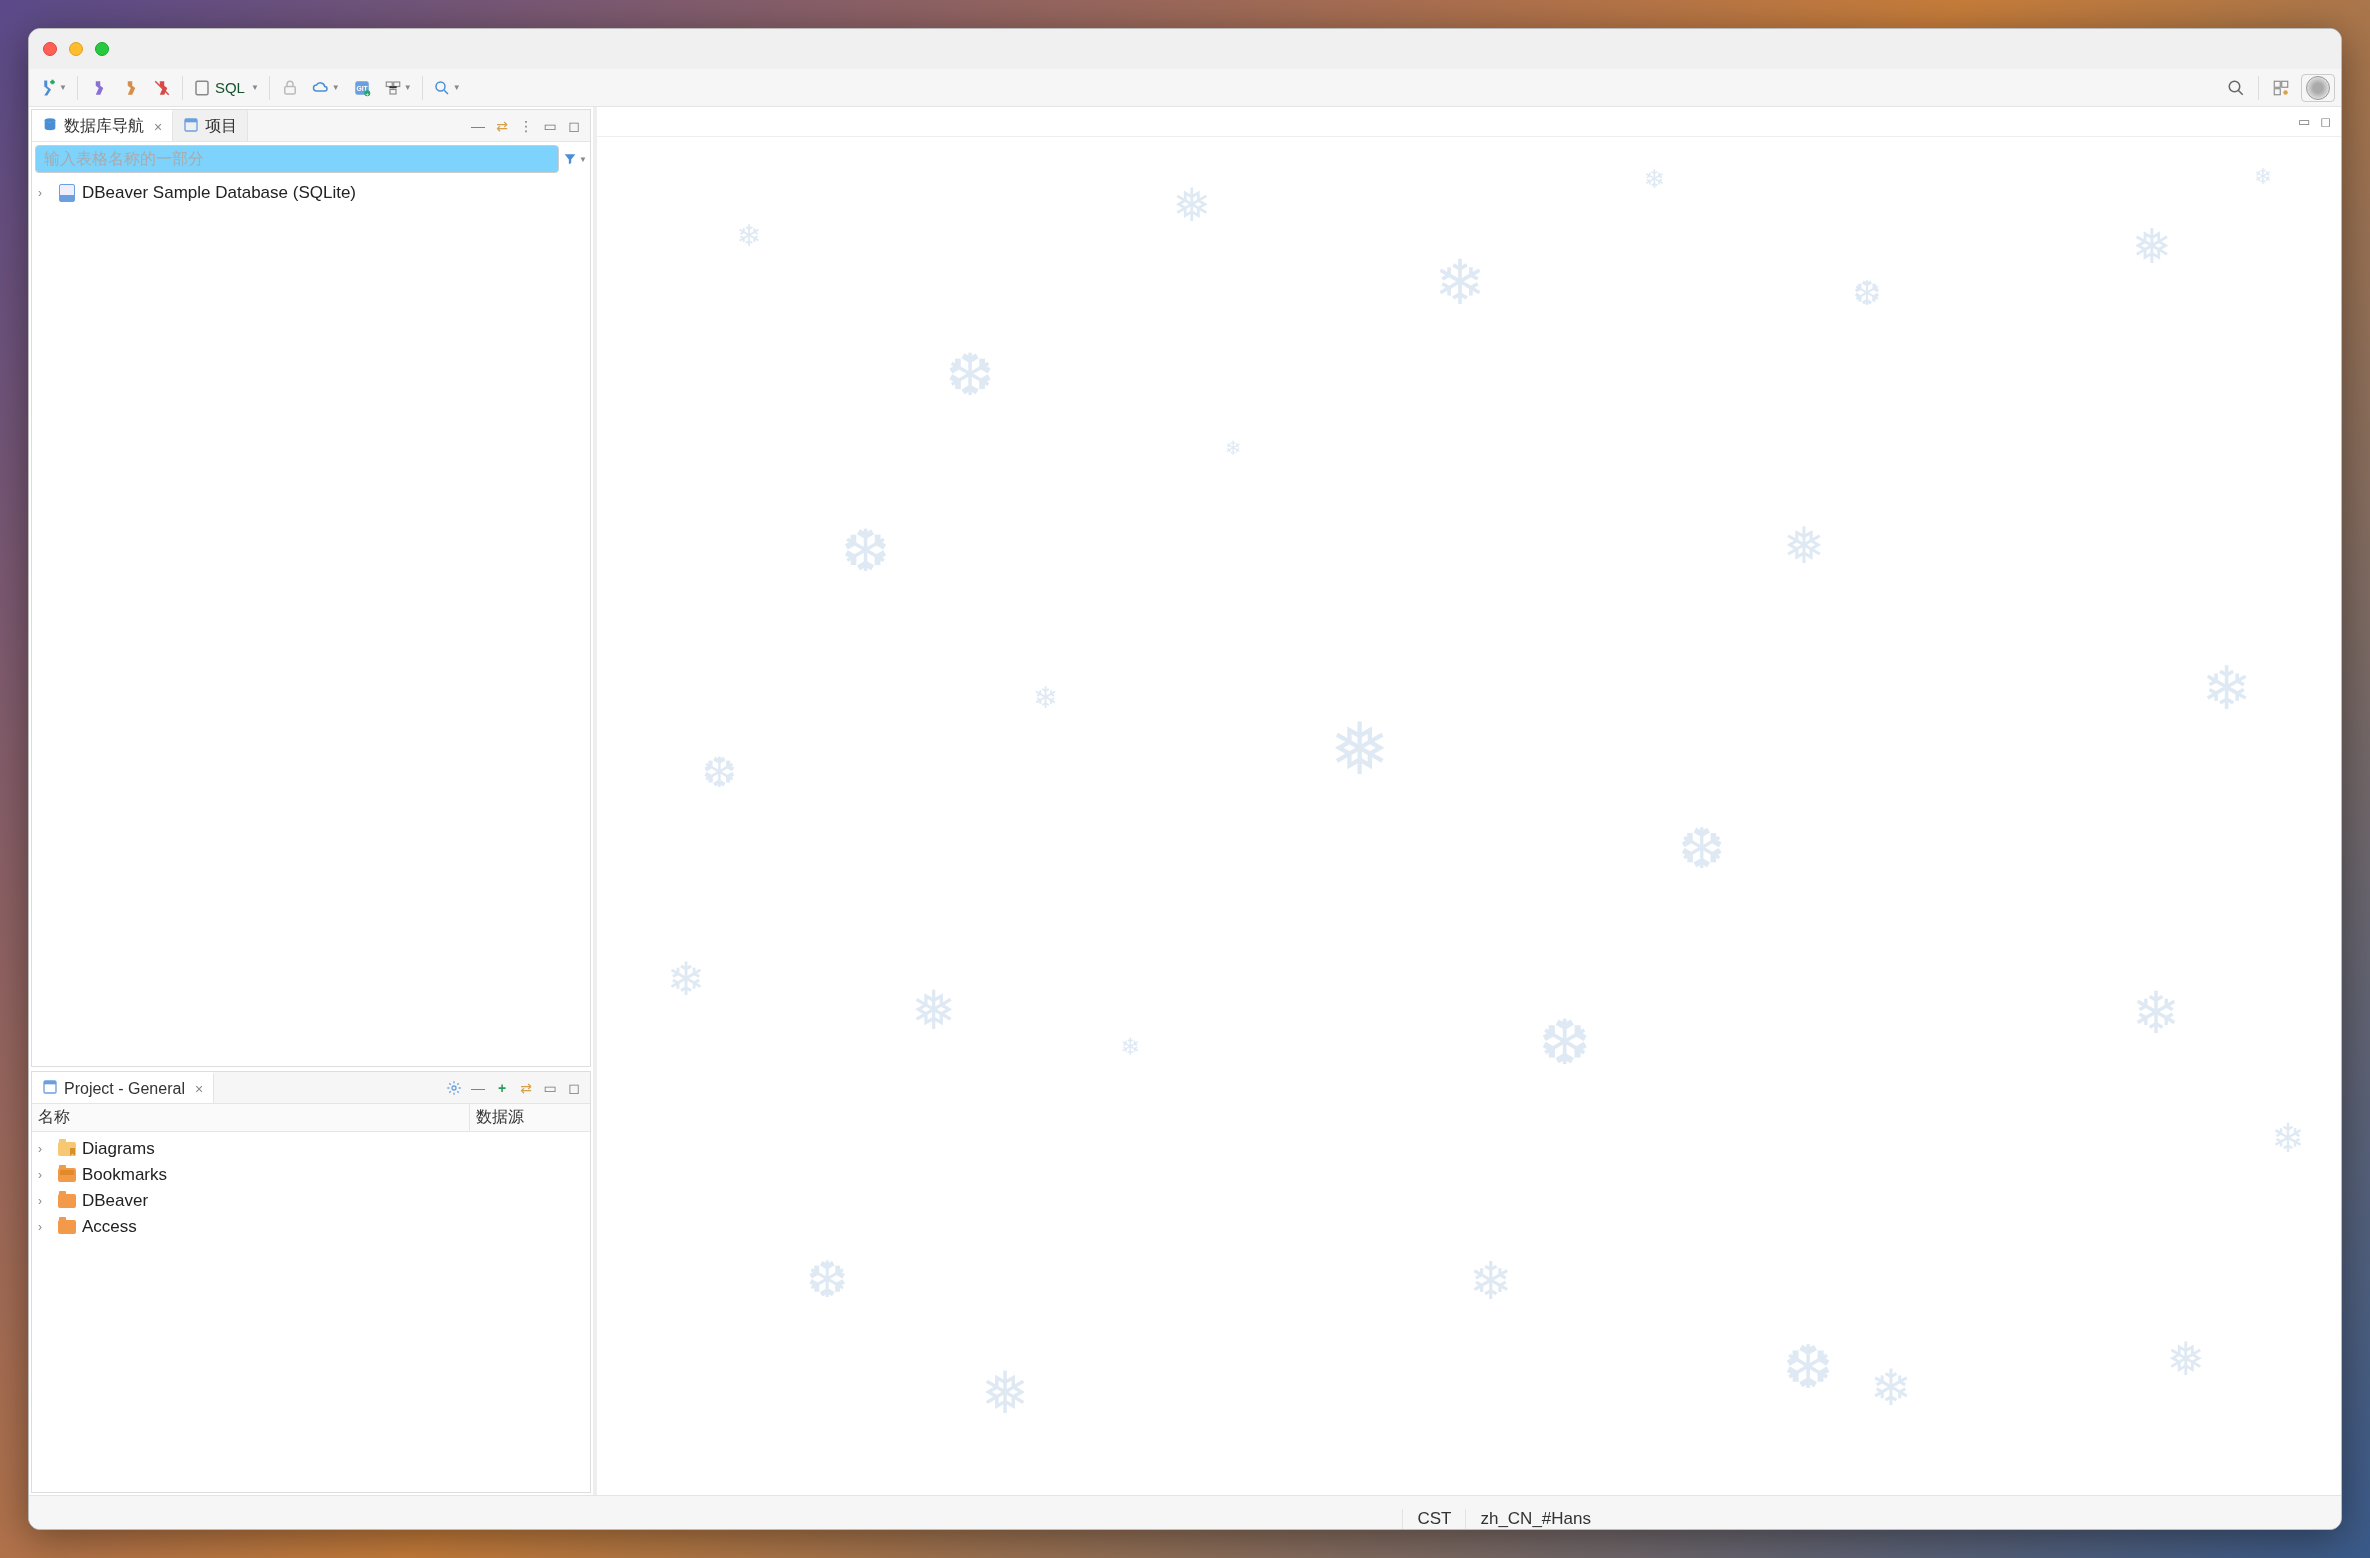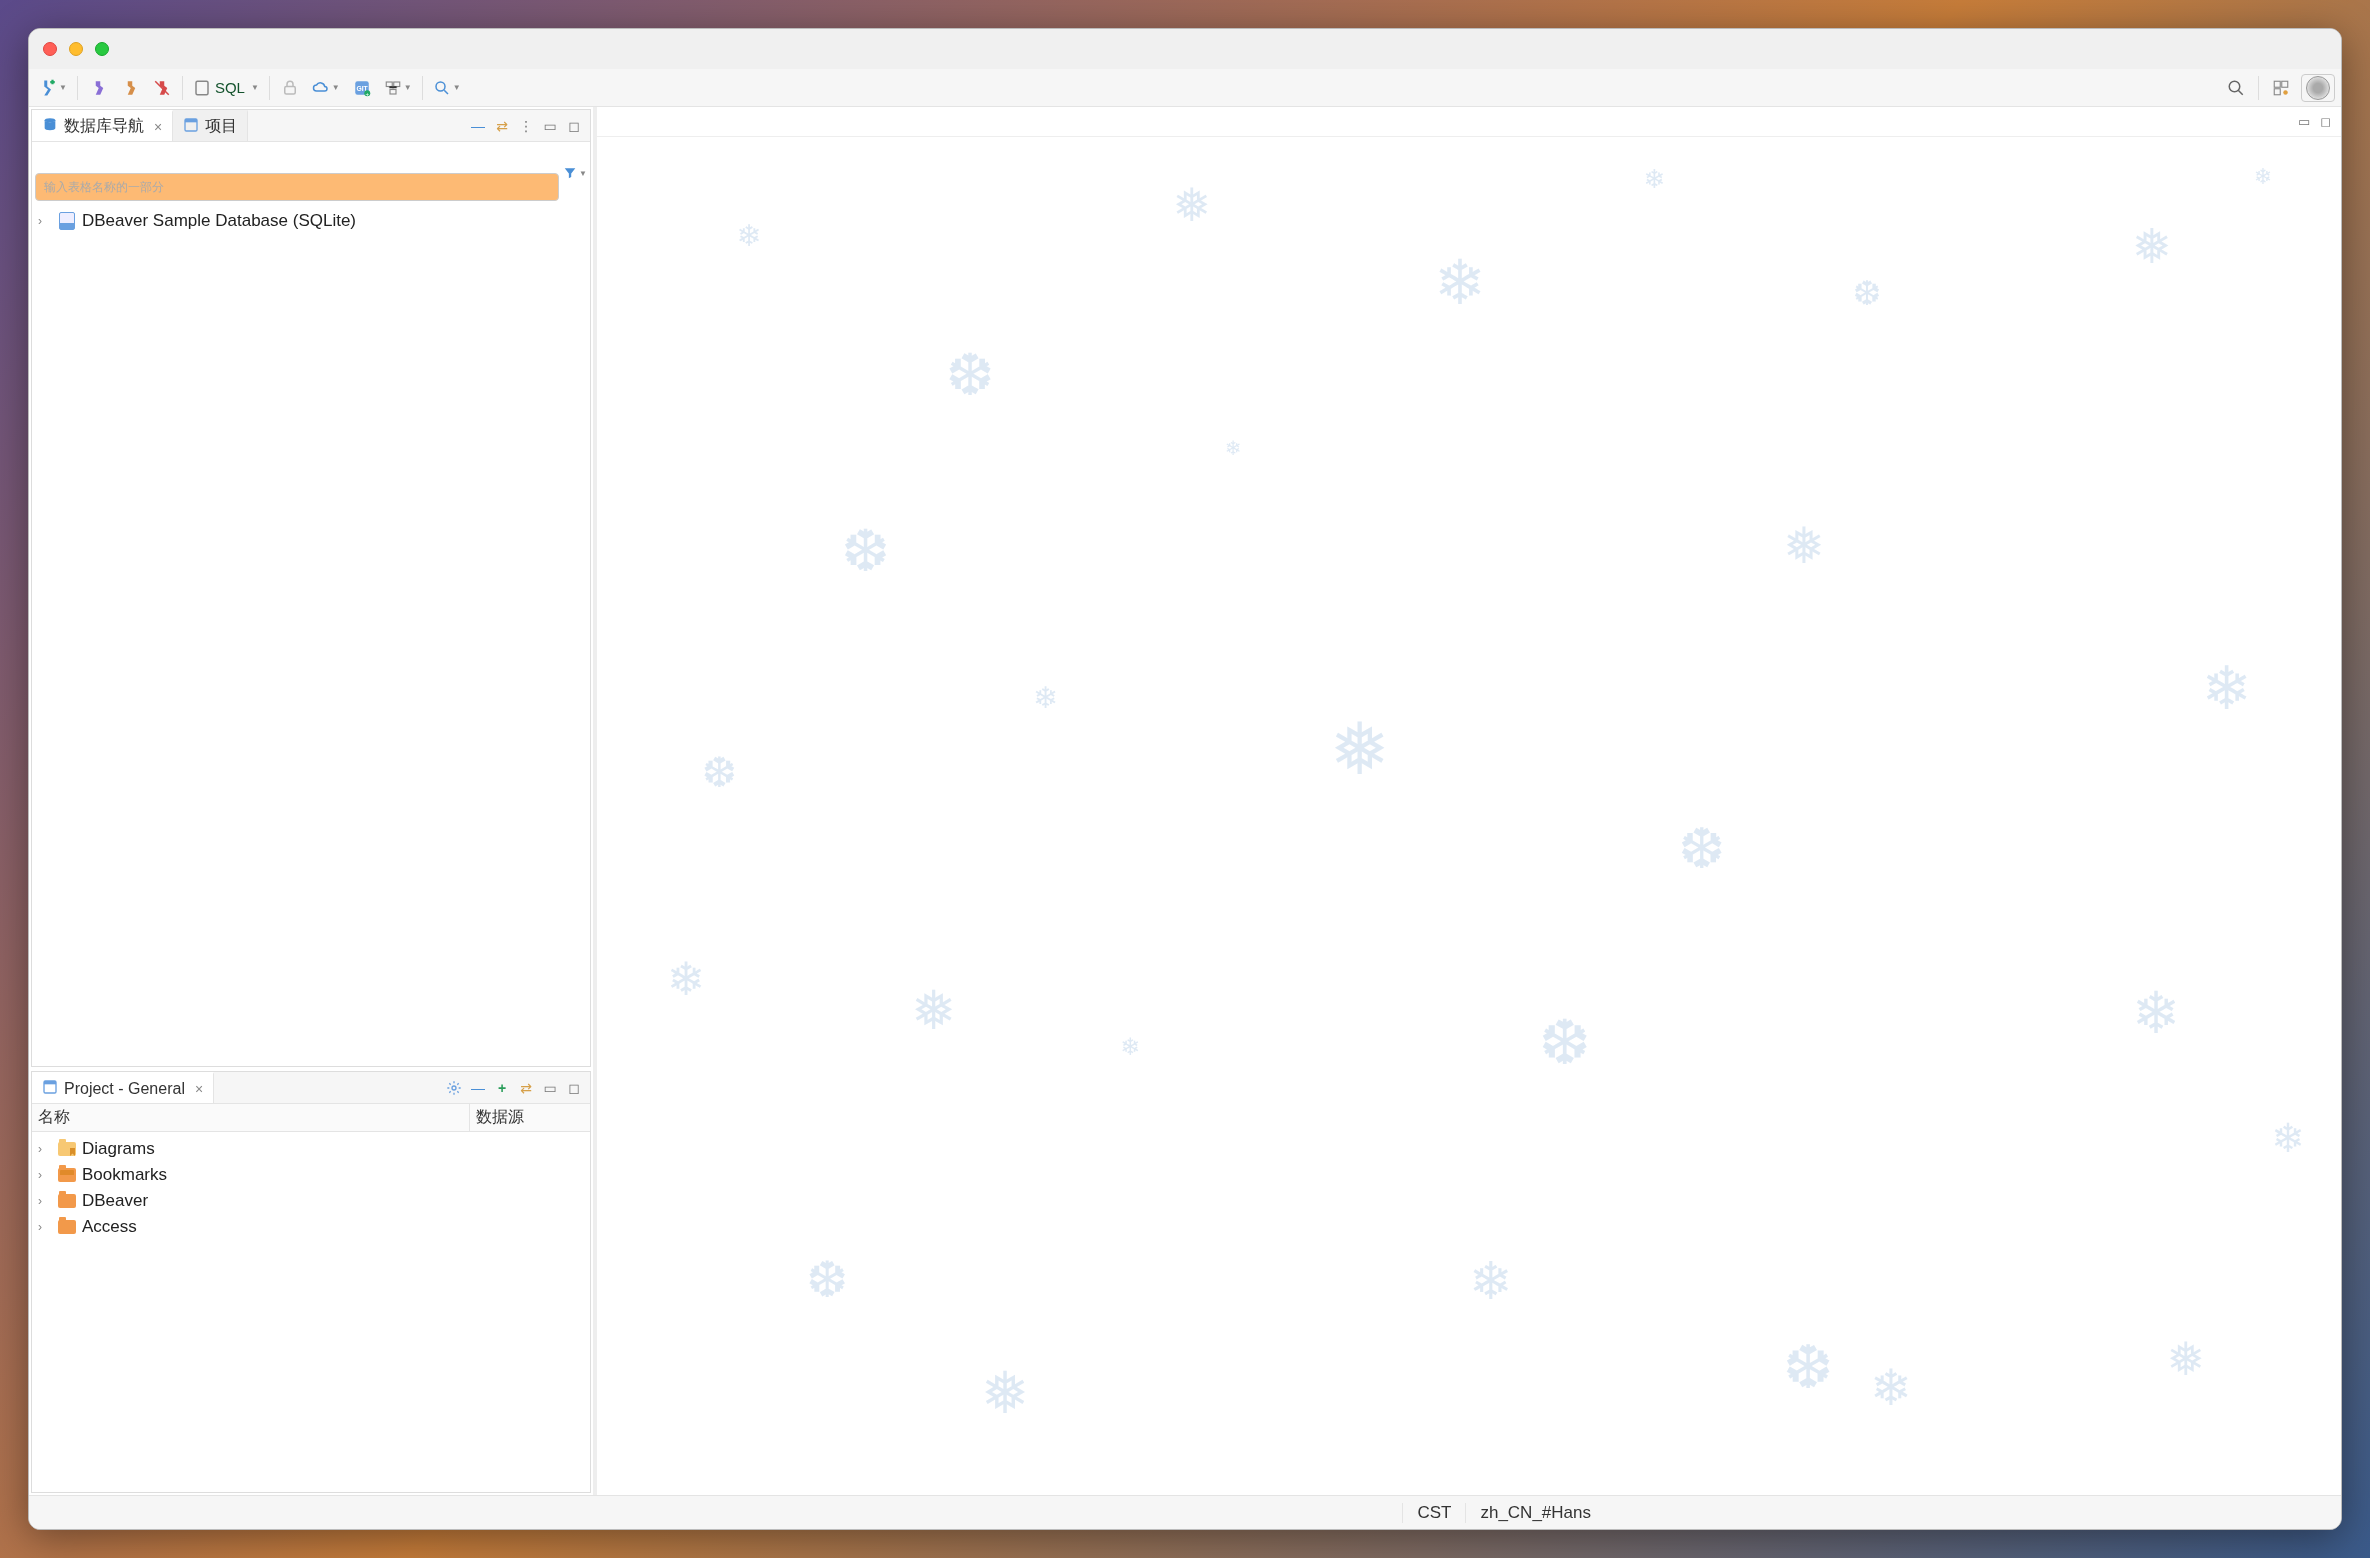--- a/index.html
+++ b/index.html
@@ -106,44 +106,43 @@
 .tabrow .spacer { flex: 1; }
 .tabrow-icons { display: flex; align-items: center; gap: 8px; padding: 0 8px; color: #777; }
 .tabrow-icons span, .tabrow-icons svg { width: 16px; height: 16px; display: inline-flex; align-items: center; justify-content: center; cursor: pointer; font-size: 14px; }
 .filter-row { display: flex; align-items: center; padding: 3px; gap: 4px; }
 .filter-input {
   flex: 1;
   height: 28px;
   border: 1px solid #ccc;
   border-radius: 4px;
   padding: 0 8px;
-  font-size: 12px;
+  font-size: 16px;
   color: #333;
-  background: #fdba74;
-  margin-top: 28px;
+  background: #7dd3fc;
 }
 .filter-input::placeholder { color: #aaa; }
 .filter-icon { width: 24px; color: #4a7ab8; display: flex; align-items: center; justify-content: center; cursor: pointer; font-size: 14px; }
 .tree { padding: 4px 2px; font-size: 17px; color: #222; overflow: auto; flex: 1; }
 .tree-row { display: flex; align-items: center; height: 26px; gap: 6px; padding-left: 4px; cursor: pointer; }
 .chev { width: 14px; color: #888; font-size: 12px; }
 .tree-icon { width: 18px; height: 18px; display: inline-flex; align-items: center; justify-content: center; }
 .col-headers { display: flex; height: 28px; border-bottom: 1px solid #e4e4e4; background: #fafafa; font-size: 16px; color: #333; }
 .col-headers .col1 { width: 438px; padding-left: 6px; display: flex; align-items: center; border-right: 1px solid #e4e4e4; }
 .col-headers .col2 { flex: 1; padding-left: 6px; display: flex; align-items: center; }
 .editor-area { flex: 1; position: relative; background: #fff; display: flex; flex-direction: column; }
 .editor-tabrow { height: 30px; display: flex; align-items: center; justify-content: flex-end; gap: 10px; padding: 0 10px; color: #777; border-bottom: 1px solid #eee; }
 .snowfield { flex: 1; position: relative; overflow: hidden; }
 .flake { position: absolute; color: #d1e0f0; opacity: 0.7; }
 .statusbar {
   height: 34px;
   background: #f6f6f6;
   border-top: 1px solid #e4e4e4;
   display: flex;
-  align-items: center;
+  align-items: flex-end;
 }
 .statusbar .spacer { flex: 1; }
 .status-cell {
   border-left: 1px solid #e4e4e4;
   display: flex;
   align-items: center;
   padding: 0 14px;
   font-size: 17px;
   color: #333;
 }

